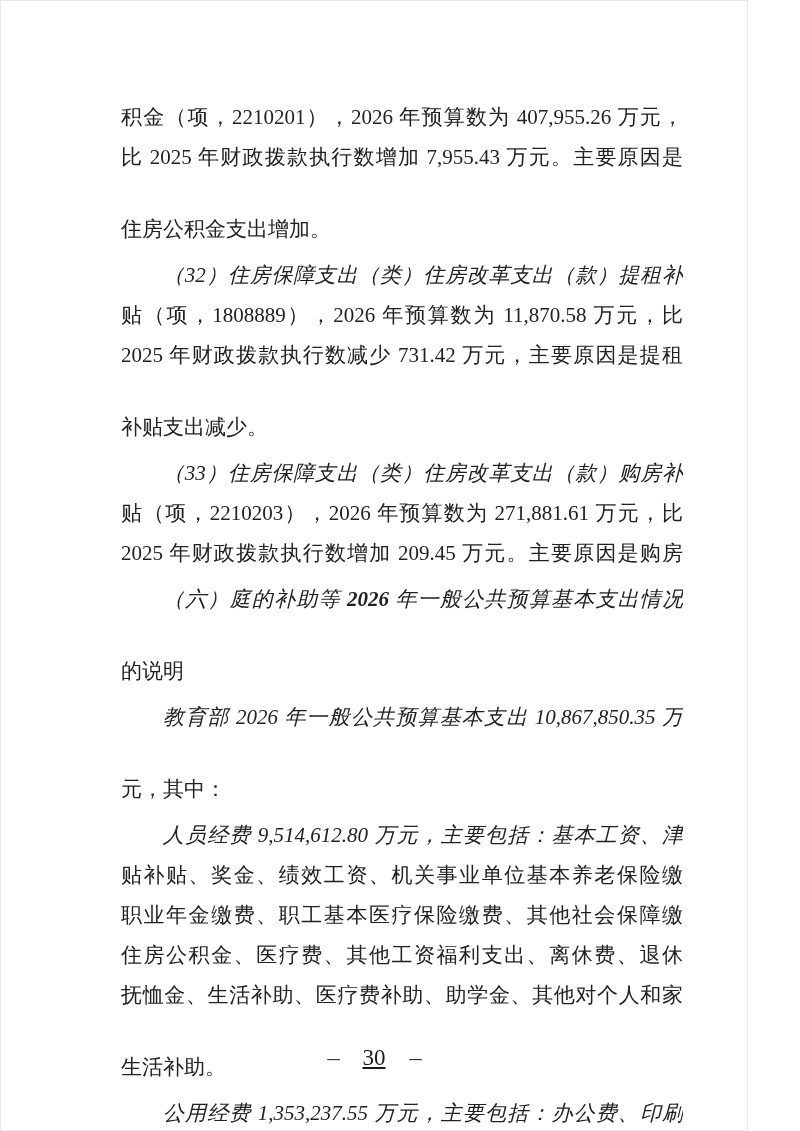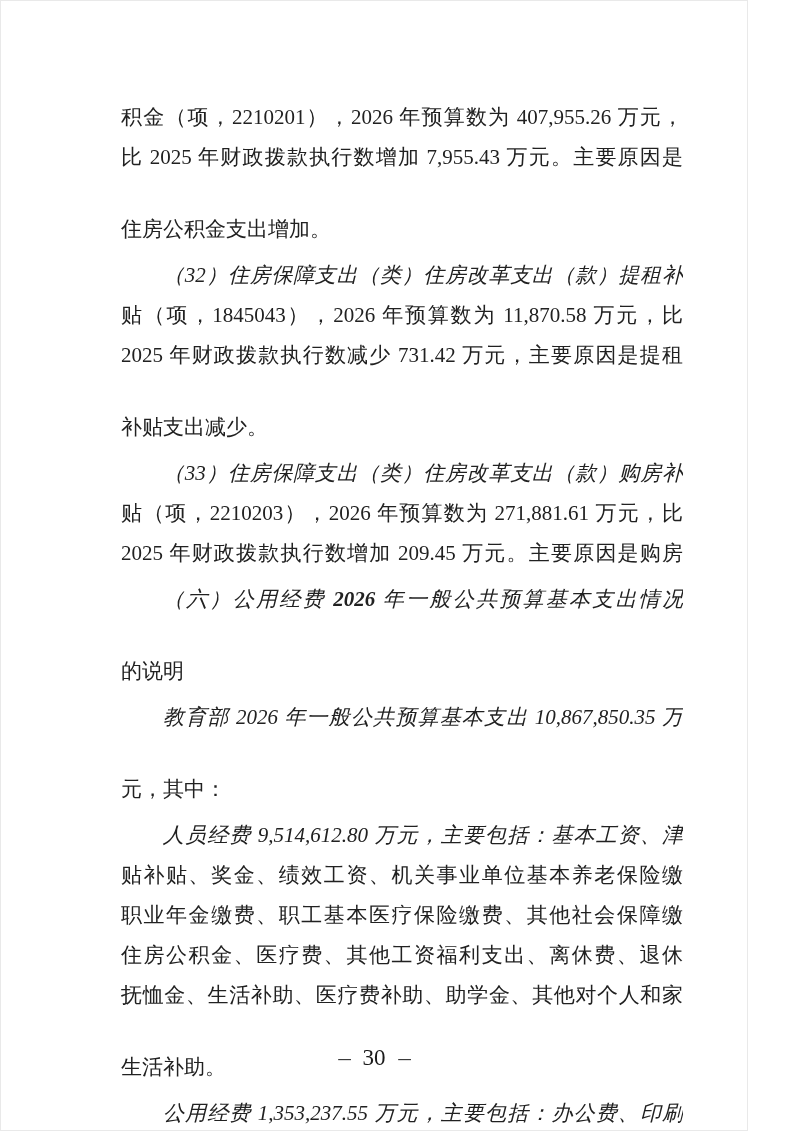--- a/index.html
+++ b/index.html
@@ -59,50 +59,51 @@
     line-height: 30px;
     color: #1a1a1a;
   }
   .pgdash {
     display: inline-block;
     transform: scaleX(0.55);
     color: #3a3a3a;
   }
   .pgnum {
     display: inline-block;
-    margin: 0 7px;
+    margin: 0 18px;
+    text-decoration: underline;
   }
 </style>
 </head>
 <body>
 
 <div class="page">
   <div class="text-block">
 
     <div class="para">
       <div class="ln">积金（项，2210201），2026 年预算数为 407,955.26 万元，</div>
       <div class="ln">比 2025 年财政拨款执行数增加 7,955.43 万元。主要原因是</div>
       <div class="ln end">住房公积金支出增加。</div>
     </div>
 
     <div class="para">
       <div class="ln ind">（32）住房保障支出（类）住房改革支出（款）提租补</div>
-      <div class="ln">贴（项，1845043），2026 年预算数为 11,870.58 万元，比</div>
+      <div class="ln">贴（项，1808889），2026 年预算数为 11,870.58 万元，比</div>
       <div class="ln">2025 年财政拨款执行数减少 731.42 万元，主要原因是提租</div>
       <div class="ln end">补贴支出减少。</div>
     </div>
 
     <div class="para">
       <div class="ln ind">（33）住房保障支出（类）住房改革支出（款）购房补</div>
       <div class="ln">贴（项，2210203），2026 年预算数为 271,881.61 万元，比</div>
       <div class="ln">2025 年财政拨款执行数增加 209.45 万元。主要原因是购房</div>
     </div>
 
     <div class="para">
-      <div class="ln ind"><span>（六）公用经费 </span><span class="hb">2026</span><span> 年一般公共预算基本支出情况</span></div>
+      <div class="ln ind"><span>（六）庭的补助等 </span><span class="hb">2026</span><span> 年一般公共预算基本支出情况</span></div>
       <div class="ln end">的说明</div>
     </div>
 
     <div class="para">
       <div class="ln ind">教育部 2026 年一般公共预算基本支出 10,867,850.35 万</div>
       <div class="ln end">元，其中：</div>
     </div>
 
     <div class="para">
       <div class="ln ind">人员经费 9,514,612.80 万元，主要包括：基本工资、津</div>

